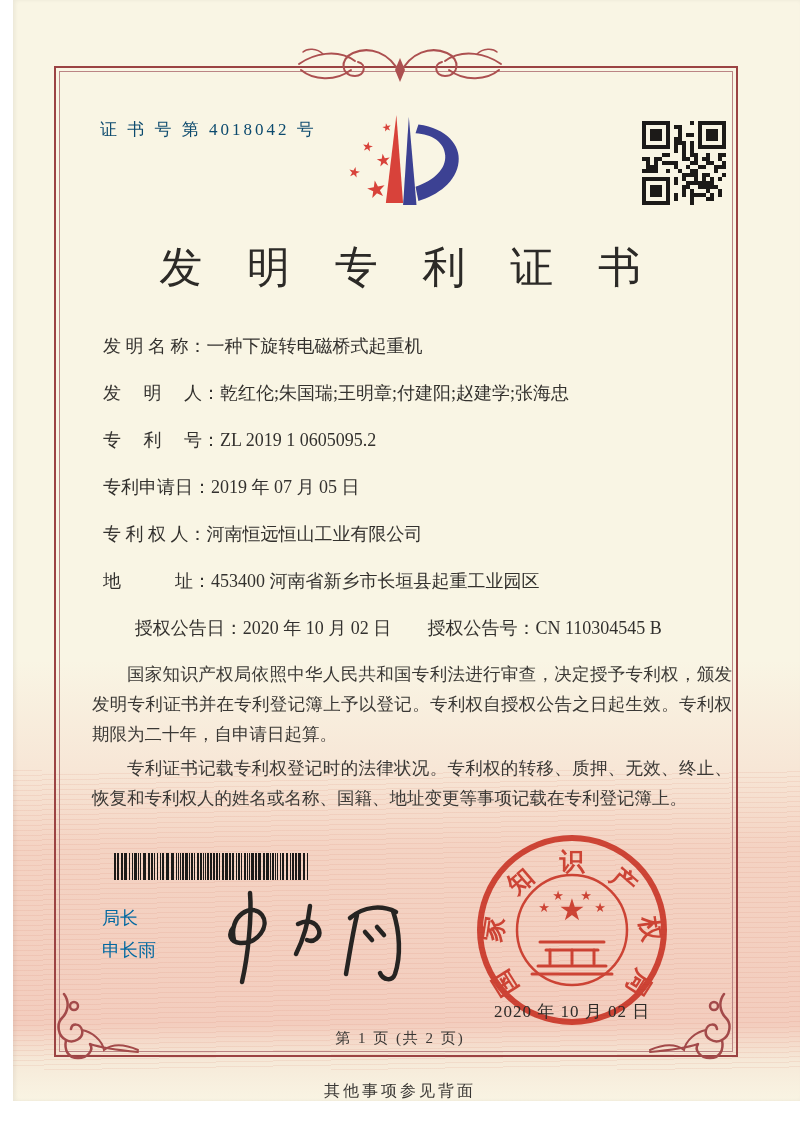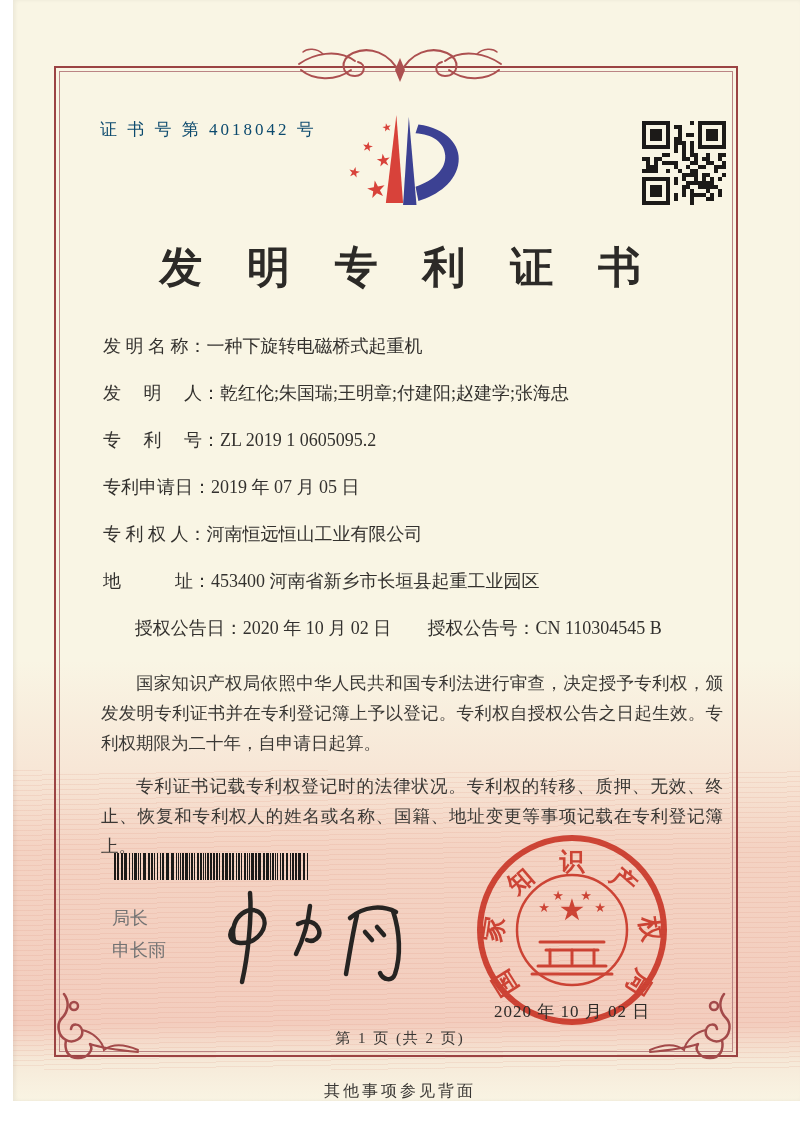--- a/index.html
+++ b/index.html
@@ -32,35 +32,35 @@
   }
   .cert-no{
     position:absolute;left:100px;top:118px;
     font-size:17px;letter-spacing:3px;color:#0c4a6e;
   }
   .logo{position:absolute;left:338px;top:100px;width:134px;height:118px;}
   .logo .star{position:absolute;color:#d8423a;line-height:1;}
   .qr{position:absolute;left:642px;top:121px;width:84px;height:84px;}
   .title{
     position:absolute;left:0;top:239px;width:100%;text-align:center;
-    font-size:43px;font-weight:bold;color:#2c2a27;letter-spacing:17px;
+    font-size:43px;font-weight:normal;color:#2c2a27;letter-spacing:17px;
     text-indent:17px;
   }
   .fields{position:absolute;left:103px;top:336px;width:600px;font-size:18px;color:#33312e;}
   .frow{height:47px;line-height:20px;white-space:nowrap;}
   .frow .lab{display:inline-block;}
   .frow .val{}
   .pair1{display:inline-block;width:320px;text-align:center;}
   .paras{
     position:absolute;left:88px;top:655px;width:648px;
     font-size:17.5px;line-height:30px;color:#3a3835;text-align:justify;
   }
-  .paras p{margin:13px;text-indent:2em;}
+  .paras p{margin:4px;text-indent:2em;}
   .barcode{position:absolute;left:114px;top:853px;width:196px;height:27px;}
-  .director{position:absolute;left:112px;top:906px;font-size:18px;color:#737373;}
+  .director{position:absolute;left:102px;top:906px;font-size:18px;color:#0369a1;}
   .director .nm{margin-top:8px;}
   .signature{position:absolute;left:212px;top:886px;width:220px;height:104px;}
   .seal{position:absolute;left:474px;top:832px;width:196px;height:196px;
         mix-blend-mode:multiply;opacity:0.95;}
   .seal-ch{font-size:25px;font-weight:bold;fill:#d5493c;
            font-family:"Liberation Serif","DejaVu Serif",serif;}
   .seal-date{position:absolute;left:474px;top:1000px;width:196px;text-align:center;
              font-size:17px;letter-spacing:1px;color:#2e2c29;}
   .page-info{position:absolute;left:0;top:1029px;width:100%;text-align:center;
              font-size:15px;color:#3a3835;letter-spacing:2px;}

